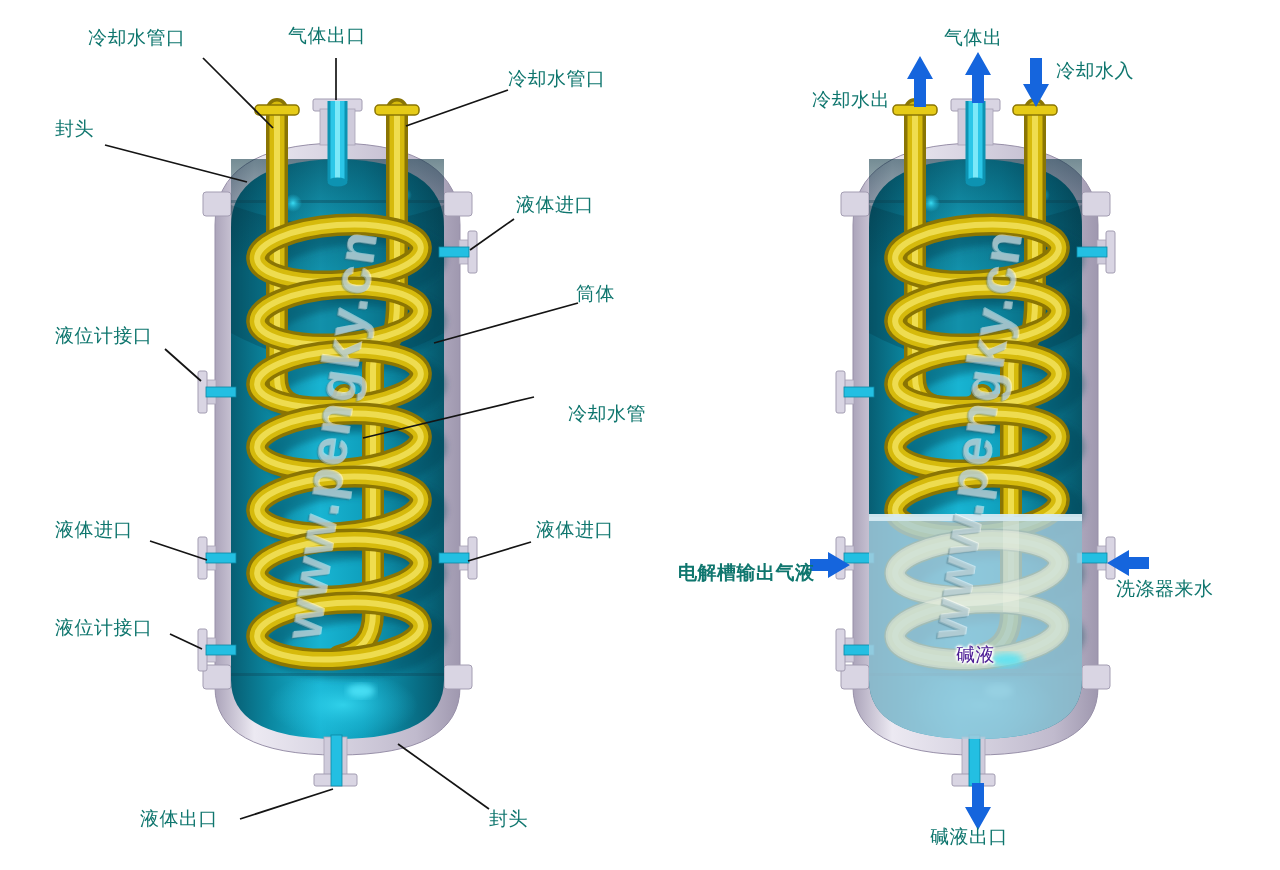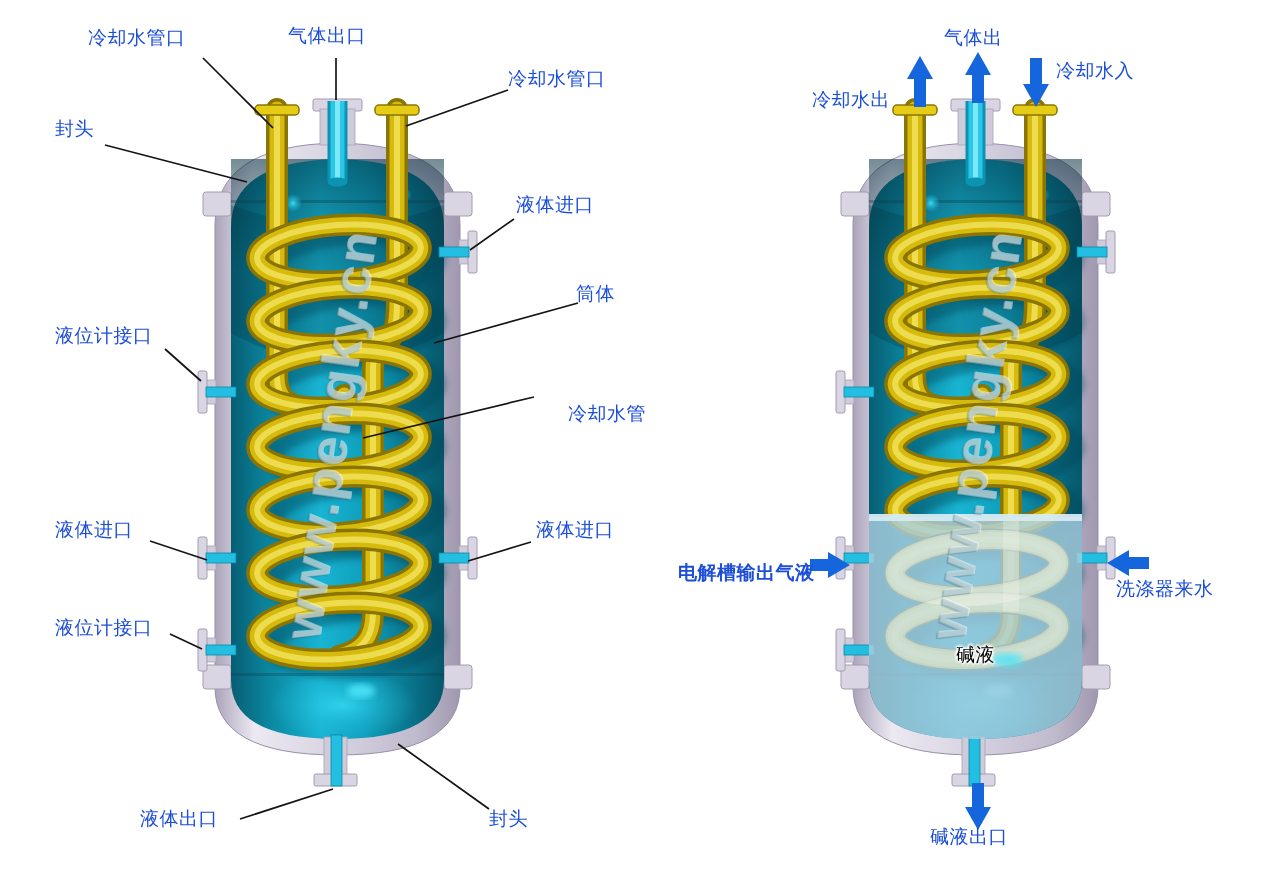--- a/index.html
+++ b/index.html
@@ -1,21 +1,21 @@
 <!DOCTYPE html>
 <html><head>
 <meta charset="utf-8">
 <style>
   html,body{margin:0;padding:0;background:#fff;}
   #stage{position:relative;width:1280px;height:870px;background:#ffffff;overflow:hidden;
          font-family:"Liberation Sans","DejaVu Sans",sans-serif;}
   #gfx{position:absolute;left:0;top:0;}
-  .lbl{position:absolute;font-size:19px;line-height:22px;color:#1d4ed8;white-space:nowrap;
+  .lbl{position:absolute;font-size:19px;line-height:22px;color:#0f766e;white-space:nowrap;
        letter-spacing:0.5px;font-weight:500;}
-  .lbl-outline{color:#000000;text-shadow:-2px 0 2px #fff,2px 0 2px #fff,0 -2px 2px #fff,0 2px 2px #fff,
+  .lbl-outline{color:#4c1d95;text-shadow:-2px 0 2px #fff,2px 0 2px #fff,0 -2px 2px #fff,0 2px 2px #fff,
                -1px -1px 1px #fff,1px 1px 1px #fff;}
   .wm{position:absolute;font-size:52px;font-weight:bold;letter-spacing:2px;white-space:nowrap;
       color:rgba(170,198,205,0.55);
       text-shadow:1px 1px 0 rgba(255,255,255,0.5),-1px -1px 1px rgba(60,95,105,0.35);
       transform:rotate(-82deg);transform-origin:center center;pointer-events:none;}
   
   .s1{fill:none;stroke:#8a7504;stroke-width:22;stroke-linecap:round;}
   .s2{fill:none;stroke:#d6ba0c;stroke-width:15;stroke-linecap:round;}
   .s3{fill:none;stroke:#f3e35c;stroke-width:6;stroke-linecap:round;opacity:.85;}
   

